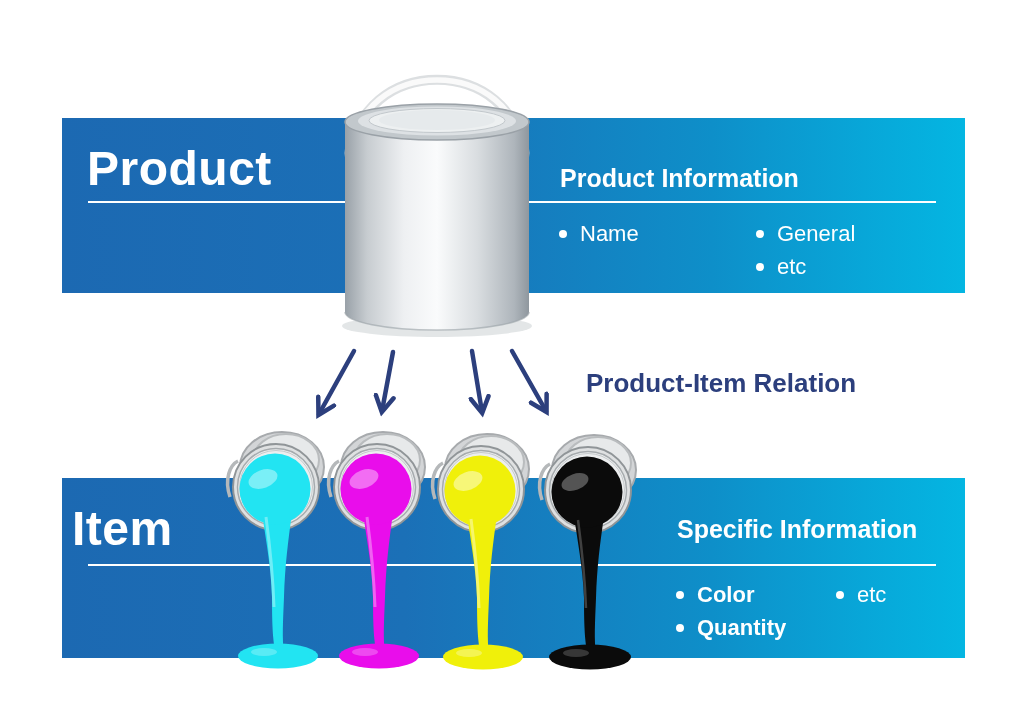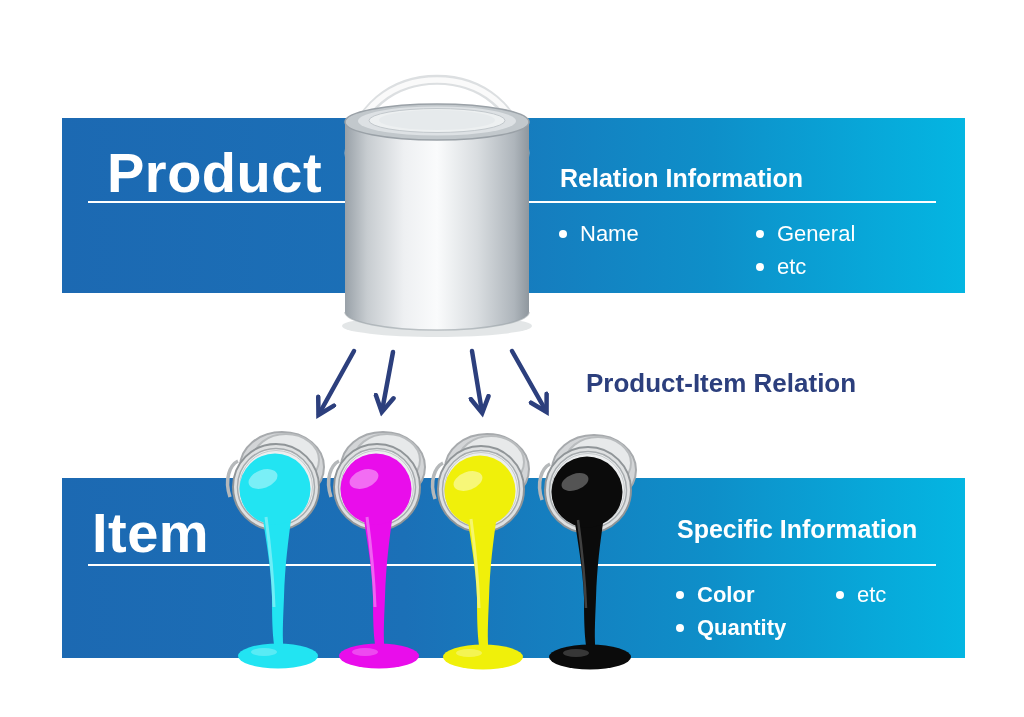--- a/index.html
+++ b/index.html
@@ -10,23 +10,22 @@
   .band{
     position:absolute;left:62px;width:903px;
     background:linear-gradient(90deg,#1C69B2 0%,#1B70B7 38%,#0E8FC9 72%,#04B6E2 100%);
   }
   .band.top{top:118px;height:175px;}
   .band.bottom{top:478px;height:180px;}
   .rule{position:absolute;left:88px;width:848px;height:2px;background:#ffffff;z-index:2;}
   .rule.r-top{top:201px;}
   .rule.r-bottom{top:564px;}
   .big-title{
-    position:absolute;z-index:3;color:#ffffff;font-weight:700;font-size:56px;line-height:1;
+    position:absolute;z-index:3;color:#ffffff;font-weight:700;font-size:48px;line-height:1;
     letter-spacing:0.5px;
-    margin-left:20px;
   }
   .title-product{left:87px;top:145px;}
   .title-item{left:72px;top:505px;}
   .info-head{
     position:absolute;z-index:3;color:#ffffff;font-weight:700;font-size:25px;line-height:1;
   }
   .head-general{left:560px;top:166px;}
   .head-specific{left:677px;top:517px;}
   .bullets{position:absolute;z-index:3;display:flex;color:#ffffff;font-size:22px;}
   .bullets-general{left:559px;top:217px;}
@@ -49,21 +48,21 @@
 
   <div class="band top"></div>
   <div class="band bottom"></div>
 
   <div class="rule r-top"></div>
   <div class="rule r-bottom"></div>
 
   <div class="big-title title-product">Product</div>
   <div class="big-title title-item">Item</div>
 
-  <div class="info-head head-general">Relation Information</div>
+  <div class="info-head head-general">Product Information</div>
   <div class="info-head head-specific">Specific Information</div>
 
   <div class="bullets bullets-general">
     <ul class="bcol c1">
       <li>
         <span class="dot"></span>
         <span>Name</span>
       </li>
     </ul>
     <ul class="bcol c2">

